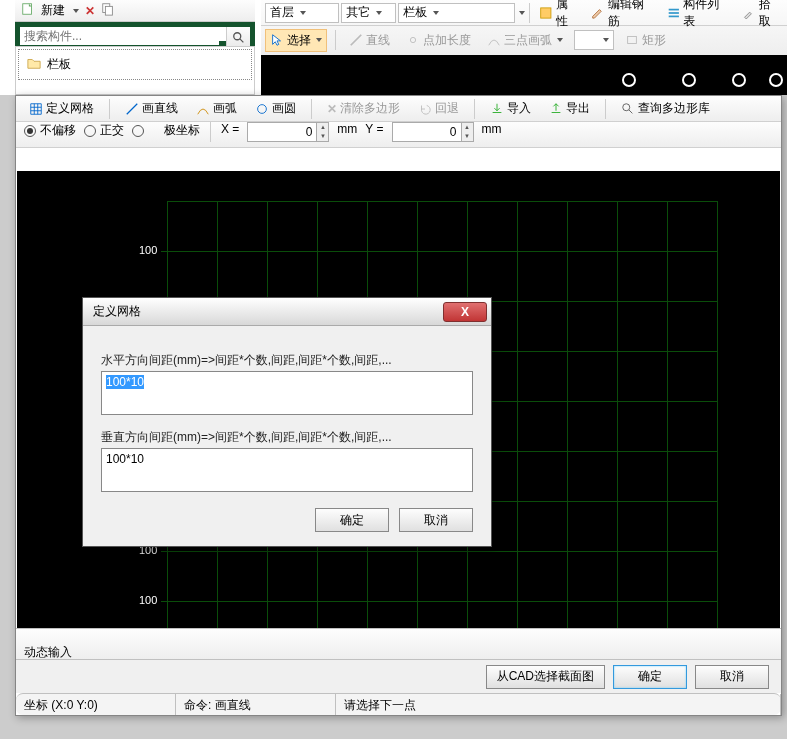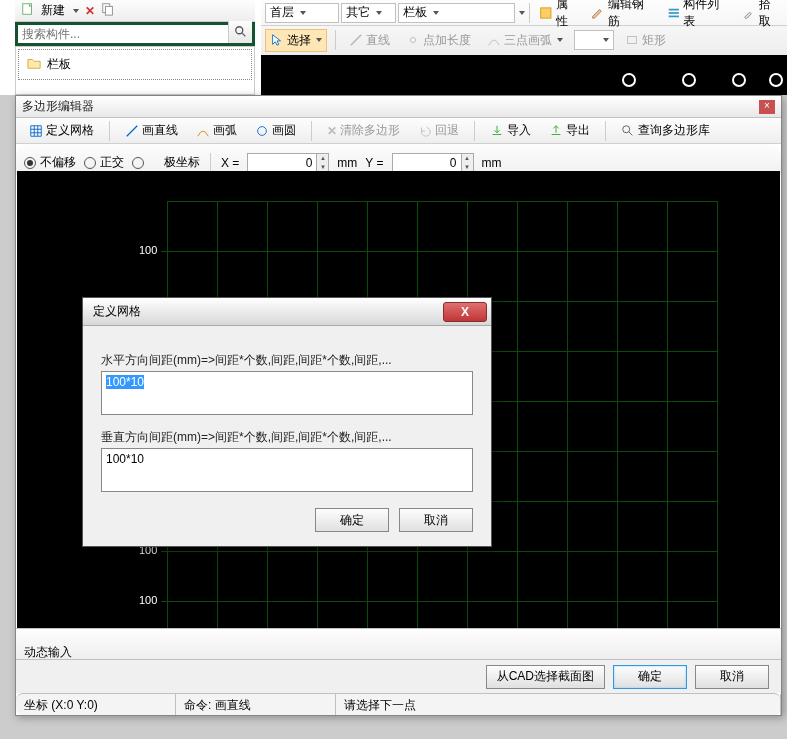--- a/index.html
+++ b/index.html
@@ -3,21 +3,21 @@
 <meta charset="utf-8">
 <style>
 * { box-sizing: border-box; margin: 0; padding: 0; font-family: "Microsoft YaHei", SimSun, Arial, sans-serif; font-size: 12px; }
 body { width: 787px; height: 739px; background: #ccc; overflow: hidden; position: relative; }
 
 .top-area { position: absolute; left: 0; top: 0; width: 787px; height: 95px; background: #fff; }
 .top-toolbar-left { position: absolute; left: 15px; top: 0; width: 240px; height: 22px; background: linear-gradient(#fdfdfd,#eee); border-bottom: 1px solid #ccc; display: flex; align-items: center; gap: 6px; padding-left: 6px; }
 .icon-sm { width: 14px; height: 14px; display: inline-block; }
 .dd-caret { width: 0; height: 0; border-left: 3px solid transparent; border-right: 3px solid transparent; border-top: 4px solid #555; display: inline-block; margin-left: 2px; }
 
-.search-row { position: absolute; left: 15px; top: 22px; width: 240px; height: 24px; border: 3px solid #14532d; background: #fff; display: flex; align-items: flex-end; gap: 7px; }
+.search-row { position: absolute; left: 15px; top: 22px; width: 240px; height: 24px; border: 5px solid #14532d; background: #fff; display: flex; align-items: flex-start; gap: 7px; }
 .search-input { flex: 1; border: none; padding: 2px 4px; color: #999; outline: none; }
 .search-btn { width: 24px; height: 22px; background: linear-gradient(#fdfdfd,#e8e8e8); border-left: 1px solid #ccc; display: flex; align-items: center; justify-content: center; }
 
 .tree-area { position: absolute; left: 15px; top: 46px; width: 240px; height: 49px; border: 1px solid #ccc; background: #fff; }
 .tree-item { display: flex; align-items: center; padding: 6px 8px; gap: 6px; border: 1px dotted #888; margin: 2px; }
 
 .top-toolbar-right { position: absolute; left: 261px; top: 0; width: 526px; height: 55px; background: linear-gradient(#fdfdfd,#eee); }
 .ttr-row1 { display: flex; align-items: center; height: 26px; border-bottom: 1px solid #d0d0d0; padding-left: 4px; gap: 2px; }
 .ttr-row2 { display: flex; align-items: center; height: 28px; padding-left: 4px; gap: 6px; }
 .combo { border: 1px solid #c0c0c0; background: #fff; height: 20px; display: flex; align-items: center; padding: 0 4px; gap: 4px; }
@@ -25,21 +25,21 @@
 .btn-tb.active { border: 1px solid #f0c07a; background: #ffe7b5; }
 .sep { width: 1px; height: 20px; background: #ccc; margin: 0 2px; }
 
 .canvas-strip { position: absolute; left: 261px; top: 55px; width: 526px; height: 40px; background: #000; }
 .circle-hollow { width: 14px; height: 14px; border: 2px solid #fff; border-radius: 50%; position: absolute; }
 
 .poly-editor { position: absolute; left: 15px; top: 95px; width: 767px; height: 621px; background: #fff; border: 1px solid #858585; box-shadow: 2px 2px 8px rgba(0,0,0,.3); }
 .pe-title { height: 22px; background: linear-gradient(#fff,#e8e8e8); border-bottom: 1px solid #c0c0c0; display: flex; align-items: center; padding: 0 6px; font-size: 12px; color: #222; justify-content: space-between; }
 .pe-close { width: 16px; height: 14px; background: #c75050; color: #fff; text-align: center; line-height: 12px; font-size: 10px; }
 .pe-toolbar1 { height: 26px; border-bottom: 1px solid #d0d0d0; background: linear-gradient(#fdfdfd,#eee); display: flex; align-items: center; padding-left: 8px; gap: 8px; }
-.pe-toolbar2 { height: 38px; border-bottom: 1px solid #d0d0d0; background: linear-gradient(#fdfdfd,#eee); display: flex; align-items: center; padding-left: 8px; gap: 8px; border-radius: 12px; }
+.pe-toolbar2 { height: 26px; border-bottom: 1px solid #d0d0d0; background: linear-gradient(#fdfdfd,#eee); display: flex; align-items: flex-start; padding-left: 8px; gap: 8px; }
 .num-input { width: 70px; height: 20px; border: 1px solid #aaa; text-align: right; padding-right: 4px; }
 .spin { width: 12px; height: 20px; border: 1px solid #aaa; border-left: none; background: #eee; display: flex; flex-direction: column; }
 .spin div { flex: 1; font-size: 6px; text-align: center; line-height: 8px; color: #555; }
 .radio { width: 12px; height: 12px; border: 1px solid #555; border-radius: 50%; display: inline-flex; align-items: center; justify-content: center; }
 .radio.checked::after { content: ""; width: 6px; height: 6px; background: #333; border-radius: 50%; }
 
 .pe-canvas { position: absolute; left: 1px; top: 75px; width: 763px; height: 466px; background: #000; overflow: hidden; }
 .grid-line-v { position: absolute; top: 30px; height: 429px; width: 1px; background: #0a4d0a; }
 .grid-line-h { position: absolute; left: 150px; width: 570px; height: 1px; background: #0a4d0a; }
 .grid-label { position: absolute; color: #fff; font-size: 11px; }
@@ -186,24 +186,20 @@
 
   <div class="canvas-strip">
     <span class="circle-hollow" style="top:18px;left:361px"></span>
     <span class="circle-hollow" style="top:18px;left:421px"></span>
     <span class="circle-hollow" style="top:18px;left:471px"></span>
     <span class="circle-hollow" style="top:18px;left:508px"></span>
   </div>
 </div>
 
 <div class="poly-editor">
-  <div class="pe-title">
-    <span>多边形编辑器</span>
-    <span class="pe-close">×</span>
-  </div>
   <div class="pe-toolbar1">
     <div class="btn-tb">
         <svg class="icon-sm" viewBox="0 0 16 16">
           <path d="M2 2 h12 v12 h-12 z M6 2 v12 M10 2 v12 M2 6 h12 M2 10 h12" stroke="#06c" fill="none"></path>
         </svg>
         <span>定义网格</span>
       </div>
     <div class="sep"></div>
     <div class="btn-tb">
         <svg class="icon-sm" viewBox="0 0 16 16">

